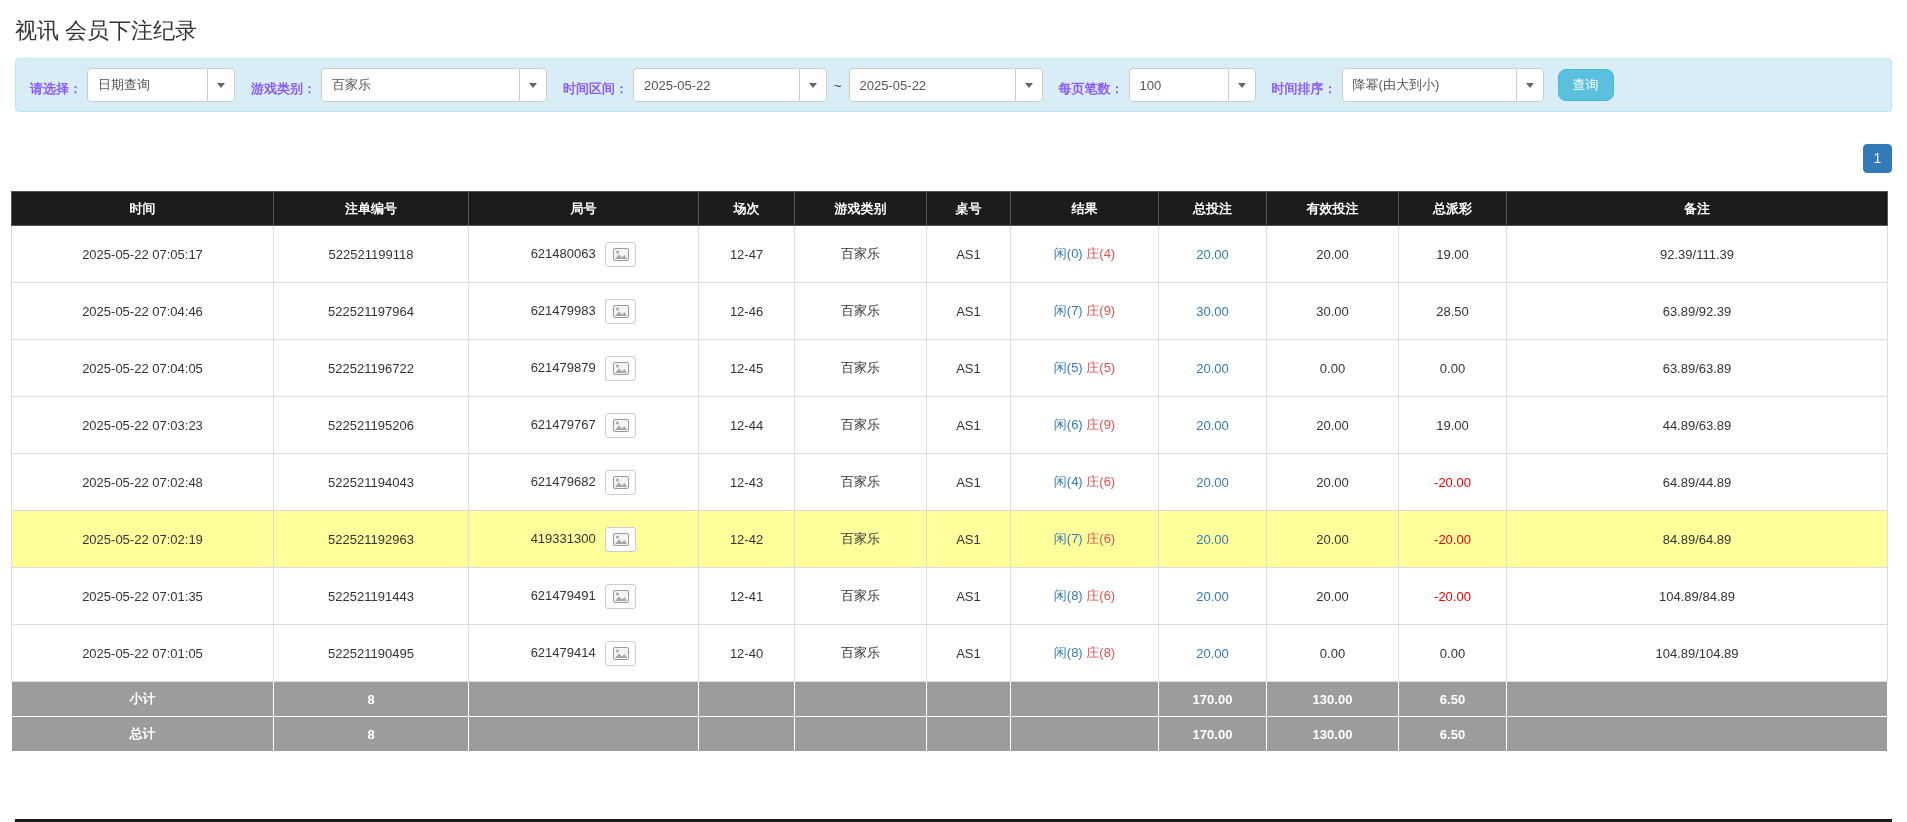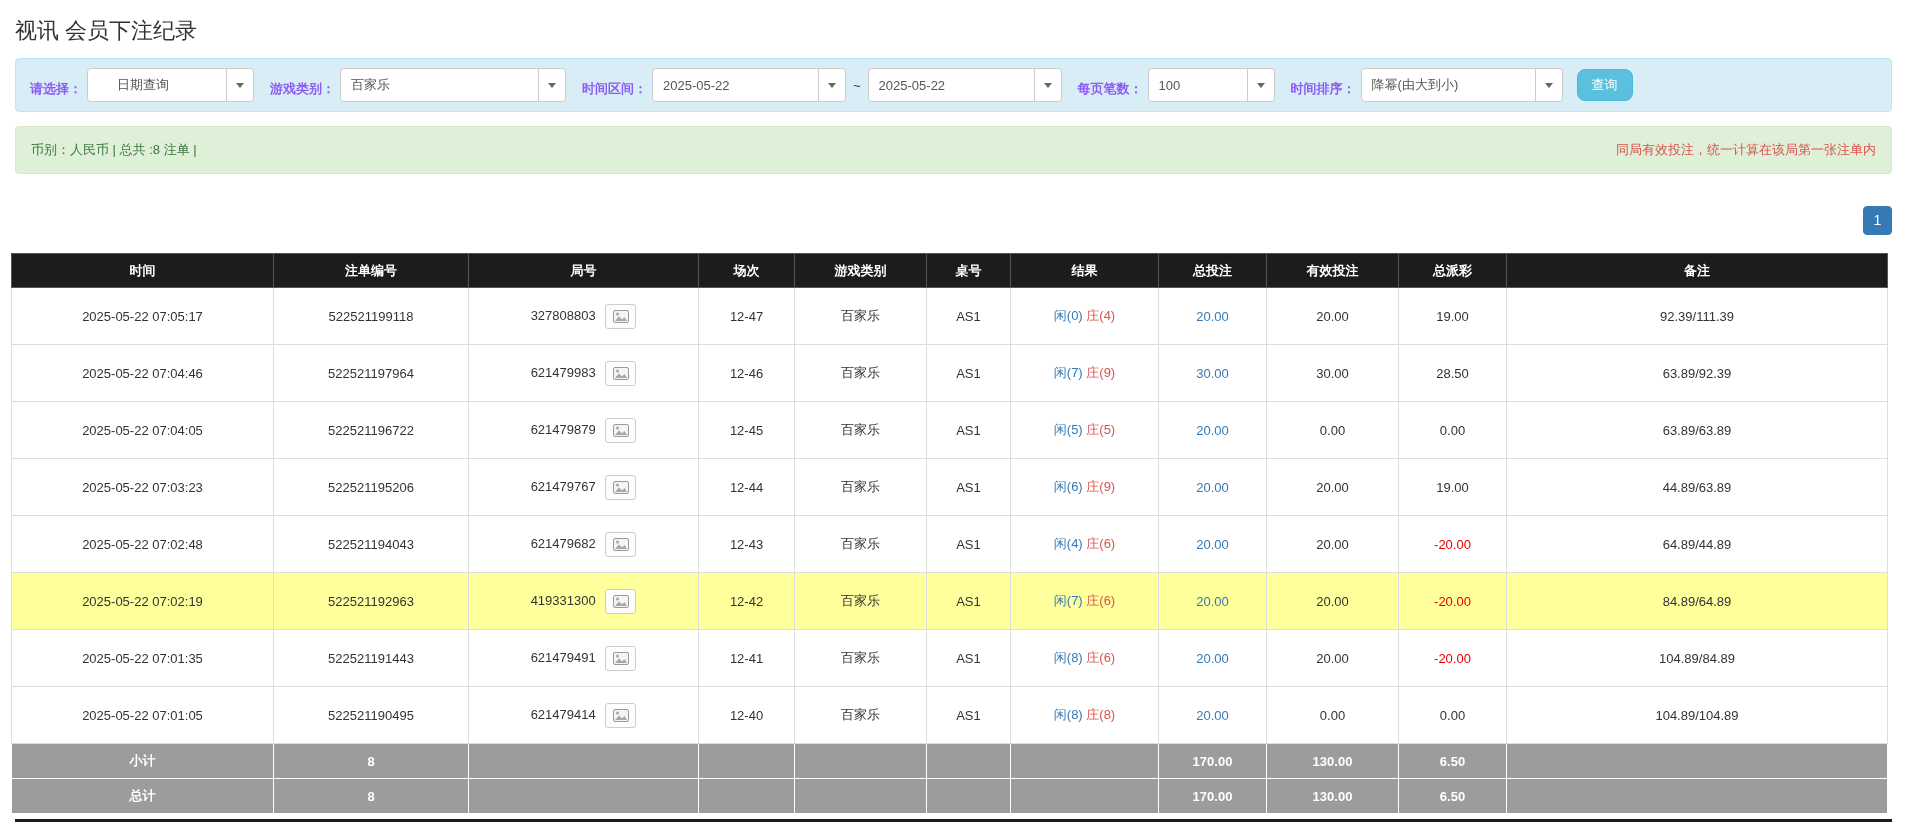--- a/index.html
+++ b/index.html
@@ -19,21 +19,21 @@
   }
   .flabel { color: #8b5cf6; font-weight: bold; margin: 8px 5px 0 16px; white-space: nowrap; }
   .flabel.first { margin-left: 4px; }
   .select {
     background: #fff; border: 1px solid #ccc; border-radius: 4px; height: 32px;
     display: flex; align-items: center; justify-content: space-between; color: #555; cursor: pointer;
   }
   .select .val { padding: 0 10px; white-space: nowrap; overflow: hidden; }
   .caret-box { width: 26px; align-self: stretch; border-left: 1px solid #ccc; display: flex; align-items: center; justify-content: center; }
   .caret { width: 0; height: 0; border-left: 4px solid transparent; border-right: 4px solid transparent; border-top: 5px solid #666; }
-  .w146 { width: 146px; padding-left: 19px; } .w224 { width: 224px; } .w192 { width: 192px; } .w125 { width: 125px; } .w200 { width: 200px; }
+  .w146 { width: 146px; } .w224 { width: 224px; } .w192 { width: 192px; } .w125 { width: 125px; } .w200 { width: 200px; }
   .tilde { color: #333; margin: 0 7px; }
   .btn-search {
     margin-left: 14px; height: 32px; padding: 0 14px; background: #5bc0de; border: 1px solid #46b8da;
     border-radius: 8px; color: #fff; font-size: 13px; cursor: pointer;
   }
 
   
   .summary-bar {
     margin: 14px 15px 0; background: #dff0d8; border: 1px solid #d6e9c6; border-radius: 4px;
     padding: 14px 15px; display: flex; justify-content: space-between; align-items: center; font-size: 13px;
@@ -118,24 +118,20 @@
     <div class="select w200">
       <span class="val">降幂(由大到小)</span>
       <span class="caret-box">
           <span class="caret"></span>
         </span>
     </div>
 
     <button class="btn-search">查询</button>
   </div>
 
-  <div class="summary-bar">
-    <span class="summary-left">币别：人民币 | 总共 :8 注单 |</span>
-    <span class="summary-right">同局有效投注，统一计算在该局第一张注单内</span>
-  </div>
 
   <div class="pagination-top">
     <a class="page-btn">1</a>
   </div>
 
   <table class="bet-table">
     <colgroup>
       <col style="width:262px">
         <col style="width:195px">
         <col style="width:230px">
@@ -161,21 +157,21 @@
         <th>有效投注</th>
         <th>总派彩</th>
         <th>备注</th>
       </tr>
     </thead>
     <tbody id="table-body">
         <tr>
     <td>2025-05-22 07:05:17</td>
     <td>522521199118</td>
     <td>
-      <span>327808803</span>
+      <span>621480063</span>
       <button class="icon-btn">
         <svg width="16" height="13" viewBox="0 0 16 13">
           <rect x="0.5" y="0.5" width="15" height="12" rx="1.5" fill="#f4f4f4" stroke="#9a9a9a"></rect>
           <circle cx="4.5" cy="4" r="1.5" fill="#a6a6a6"></circle>
           <path d="M2 11 L6 6.5 L9 9.5 L11.5 7 L14 11 Z" fill="#a6a6a6"></path>
         </svg>
       </button>
     </td>
     <td>12-47</td>
     <td>百家乐</td>

